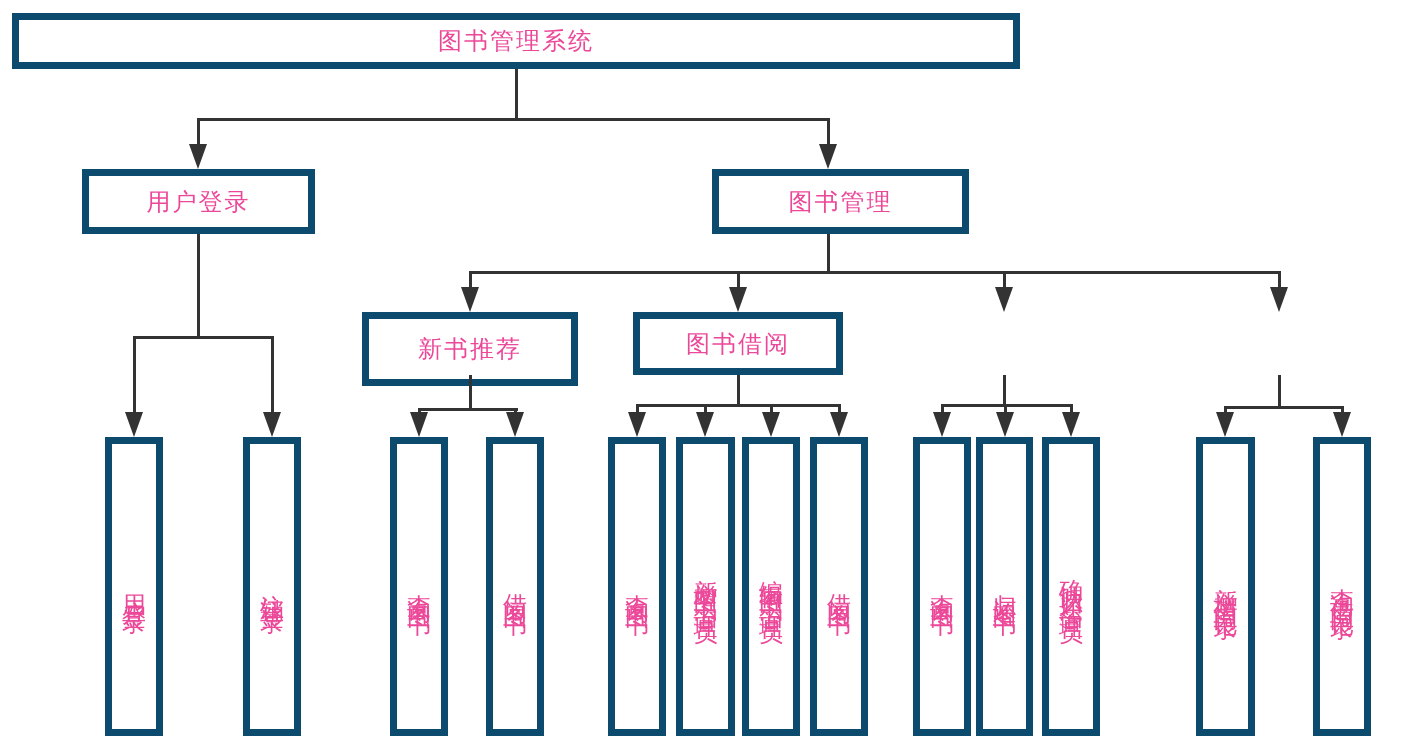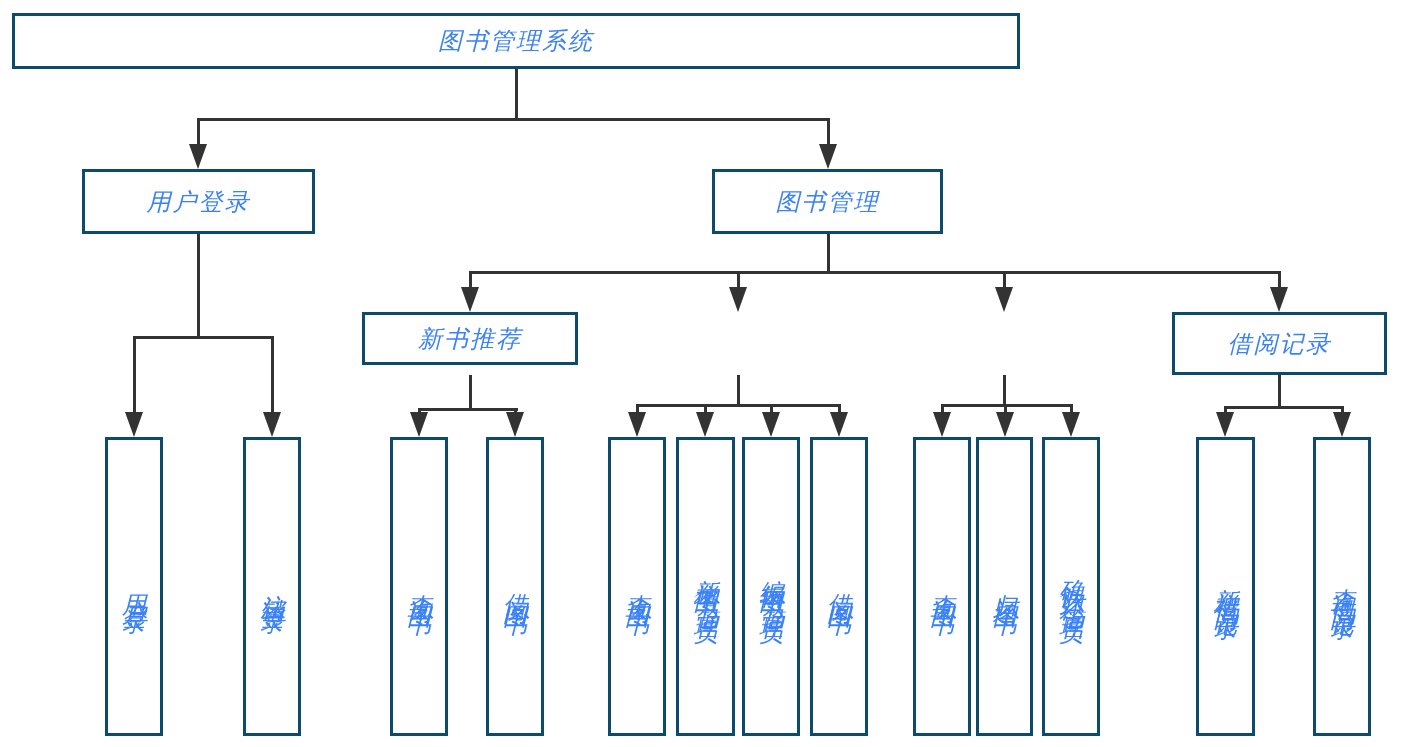--- a/index.html
+++ b/index.html
@@ -8,29 +8,28 @@
   .stage{
     position:relative;
     width:1405px;height:747px;
     background:#ffffff;
     font-family:"Liberation Sans","DejaVu Sans",sans-serif;
     color:#2b2b2b;
     overflow:hidden;
   }
   .node{
     position:absolute;
-    border:3px solid #0c4a6e;
+    border:7px solid #0c4a6e;
     background:#ffffff;
     display:flex;
     align-items:center;
     justify-content:center;
     font-size:24px;
     letter-spacing:2px;
-    color:#3b82f6;
-    font-style:italic;
+    color:#ec4899;
   }
   .leaf{
     writing-mode:vertical-rl;
     font-size:24px;
     letter-spacing:6px;
     line-height:1;
     text-align:center;
   }
   .vl{position:absolute;width:3px;background:#333333;}
   .hl{position:absolute;height:3px;background:#333333;}
@@ -54,24 +53,24 @@
   }
 </style>
 </head>
 <body>
 
 <div class="stage">
 
   <div class="node" style="left:12px;top:13px;width:1008px;height:56px;">图书管理系统</div>
 
   <div class="node" style="left:82px;top:169px;width:233px;height:65px;">用户登录</div>
-  <div class="node" style="left:712px;top:169px;width:231px;height:65px;">图书管理</div>
+  <div class="node" style="left:712px;top:169px;width:257px;height:65px;">图书管理</div>
 
-  <div class="node" style="left:362px;top:312px;width:216px;height:53px;">新书推荐</div>
-  <div class="node" style="left:1172px;top:312px;width:215px;height:63px;">借阅记录</div>
+  <div class="node" style="left:362px;top:312px;width:216px;height:74px;">新书推荐</div>
+  <div class="node" style="left:633px;top:312px;width:210px;height:63px;">图书借阅</div>
 
   <div class="node leaf" style="left:105px;top:437px;width:58px;height:299px;">用户登录</div>
   <div class="node leaf" style="left:243px;top:437px;width:58px;height:299px;">注销登录</div>
 
   <div class="node leaf" style="left:390px;top:437px;width:58px;height:299px;">查询图书</div>
   <div class="node leaf" style="left:486px;top:437px;width:58px;height:299px;">借阅图书</div>
 
   <div class="node leaf" style="left:608px;top:437px;width:58px;height:299px;">查询图书</div>
   <div class="node leaf" style="left:676px;top:437px;width:59px;height:299px;">新增图书（管理员）</div>
   <div class="node leaf" style="left:742px;top:437px;width:58px;height:299px;">编辑图书（管理员）</div>

